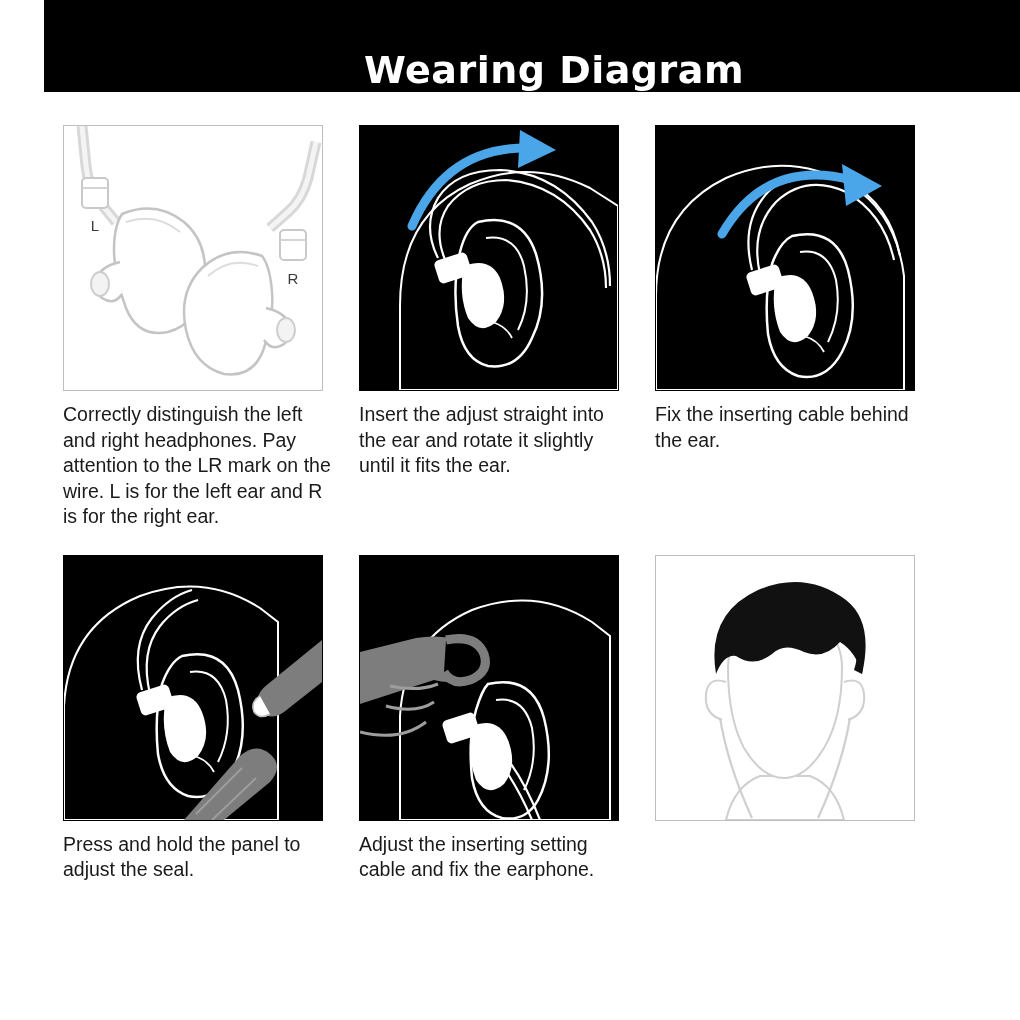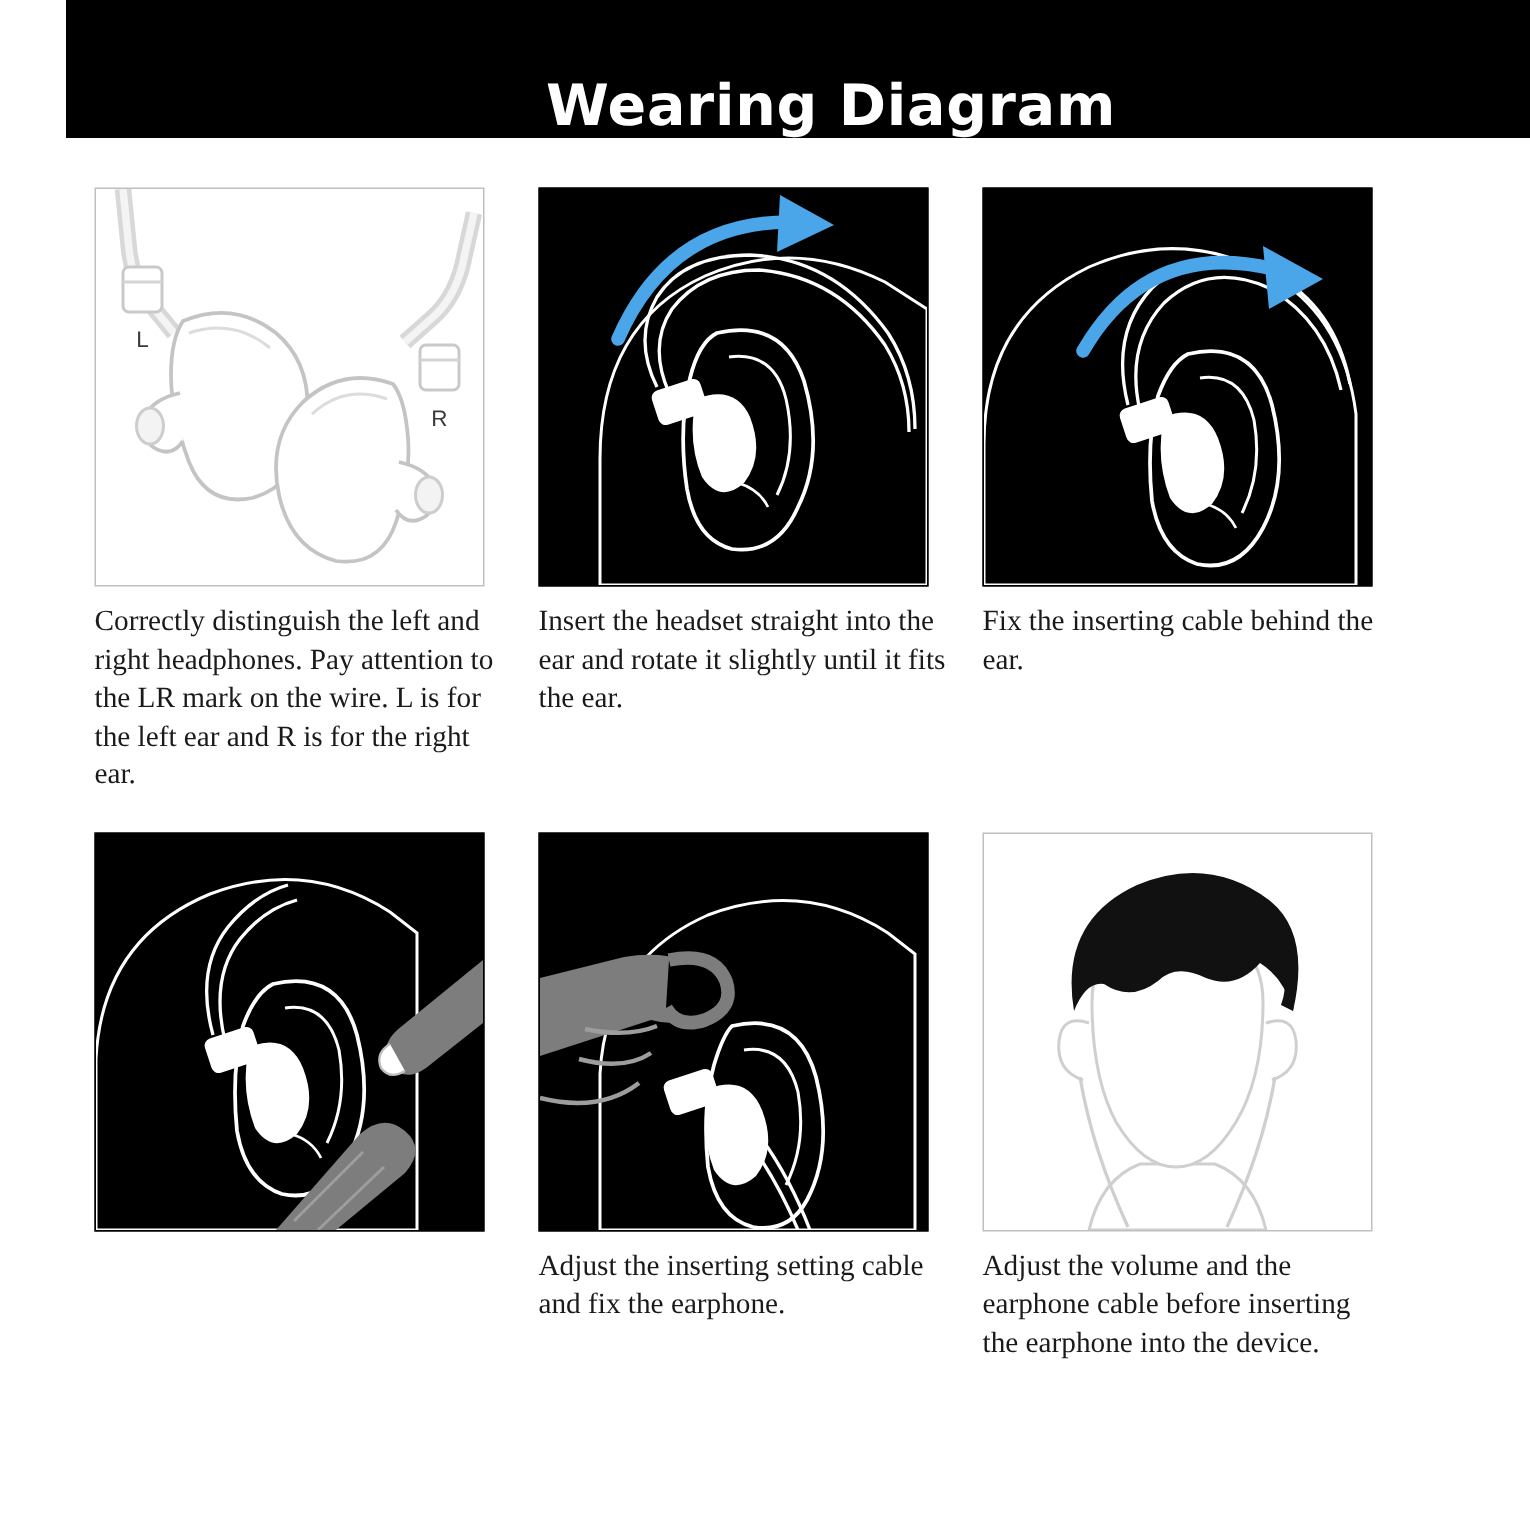--- a/index.html
+++ b/index.html
@@ -65,21 +65,21 @@
   }
   .panel.white {
     background: #ffffff;
     border: 1px solid #bfbfbf;
   }
   .caption {
     margin-top: 11px;
     font-size: 19.5px;
     line-height: 25.5px;
     color: #1a1a1a;
-    font-family: Liberation Serif, serif;
+    font-family: Liberation Sans, sans-serif;
     width: 272px;
   }
   svg { display: block; }
 </style>
 </head>
 <body>
 
 <div id="page">
 
   <div class="header">
@@ -140,21 +140,21 @@
 
           <rect x="76" y="130" width="34" height="24" rx="5" fill="#ffffff" transform="rotate(-18 93 142)"></rect>
 
           <path d="M 78 132 Q 62 100 78 72 Q 96 44 140 44 Q 196 46 232 96 Q 250 124 250 160" fill="none" stroke="#ffffff" stroke-width="2.2"></path>
           <path d="M 86 136 Q 72 104 88 80 Q 108 54 146 54 Q 198 58 230 104 Q 246 130 246 162" fill="none" stroke="#ffffff" stroke-width="2.2"></path>
 
           <path d="M 52 100 Q 86 22 166 22" fill="none" stroke="#4aa6e8" stroke-width="9" stroke-linecap="round"></path>
           <polygon points="160,4 196,24 158,42" fill="#4aa6e8"></polygon>
         </svg>
       </div>
-      <div class="caption">Insert the headset straight into the ear and rotate it slightly until it fits the ear.</div>
+      <div class="caption">Insert the adjust straight into the ear and rotate it slightly until it fits the ear.</div>
     </div>
 
     <div class="cell" style="padding-right:0">
       <div class="panel">
         <svg width="258" height="264" viewBox="0 0 258 264">
           <rect x="0" y="0" width="258" height="264" fill="#000000"></rect>
 
           <path d="M 0 264 L 0 170 Q 0 86 70 52 Q 134 24 196 60 Q 240 88 248 150 L 248 264 Z" fill="#000000" stroke="#ffffff" stroke-width="2"></path>
 
           <path d="M 136 110 Q 180 100 192 144 Q 204 192 186 226 Q 170 256 142 250 Q 118 242 112 208 Q 108 168 116 138 Q 124 116 136 110 Z" fill="#000000" stroke="#ffffff" stroke-width="2.5"></path>
@@ -194,20 +194,21 @@
           <path d="M 86 138 Q 76 96 96 70 Q 112 50 134 44" fill="none" stroke="#ffffff" stroke-width="2.2"></path>
 
           <path d="M 258 84 L 204 128 Q 188 140 196 154 Q 206 166 220 156 L 258 126 Z" fill="#7d7d7d"></path>
           <path d="M 196 140 Q 186 146 190 156 Q 196 164 206 158" fill="#ffffff" stroke="#bdbdbd" stroke-width="1.5"></path>
 
           <path d="M 120 264 L 176 200 Q 192 186 206 198 Q 220 210 206 226 L 160 264 Z" fill="#7d7d7d"></path>
           <path d="M 132 258 L 178 212" fill="none" stroke="#9d9d9d" stroke-width="2"></path>
           <path d="M 148 264 L 192 222" fill="none" stroke="#9d9d9d" stroke-width="2"></path>
         </svg>
       </div>
+      <div class="caption">Press and hold the panel to adjust the seal.</div>
     </div>
 
     <div class="cell row2">
       <div class="panel">
         <svg width="258" height="264" viewBox="0 0 258 264">
           <rect x="0" y="0" width="258" height="264" fill="#000000"></rect>
 
           <path d="M 40 264 L 40 160 Q 44 84 112 54 Q 176 30 232 66 L 250 80 L 250 264 Z" fill="#000000" stroke="#ffffff" stroke-width="2"></path>
 
           <path d="M 128 128 Q 172 118 184 162 Q 196 210 178 244 Q 166 266 142 262 Q 118 256 112 222 Q 108 182 116 154 Q 122 134 128 128 Z" fill="#000000" stroke="#ffffff" stroke-width="2.5"></path>
@@ -243,17 +244,16 @@
           <path d="M 70 126 Q 52 120 50 138 Q 48 158 66 164" fill="#ffffff" stroke="#cfcfcf" stroke-width="2"></path>
           <path d="M 188 126 Q 206 120 208 138 Q 210 158 192 164" fill="#ffffff" stroke="#cfcfcf" stroke-width="2"></path>
 
           <path d="M 60 118 Q 50 58 102 34 Q 150 14 190 44 Q 218 66 206 118 Q 200 96 184 86 Q 168 104 148 96 Q 128 86 116 98 Q 98 112 80 100 Q 68 98 60 118 Z" fill="#111111"></path>
           <path d="M 206 118 Q 212 84 192 60 Q 206 92 198 114 Z" fill="#111111"></path>
 
           <path d="M 64 162 Q 72 210 96 262" fill="none" stroke="#cfcfcf" stroke-width="2.2"></path>
           <path d="M 194 162 Q 186 210 162 262" fill="none" stroke="#cfcfcf" stroke-width="2.2"></path>
         </svg>
       </div>
-      <div class="caption">Adjust the volume and the earphone cable before inserting the earphone into the device.</div>
     </div>
 
   </div>
 </div>
 
 </body></html>

